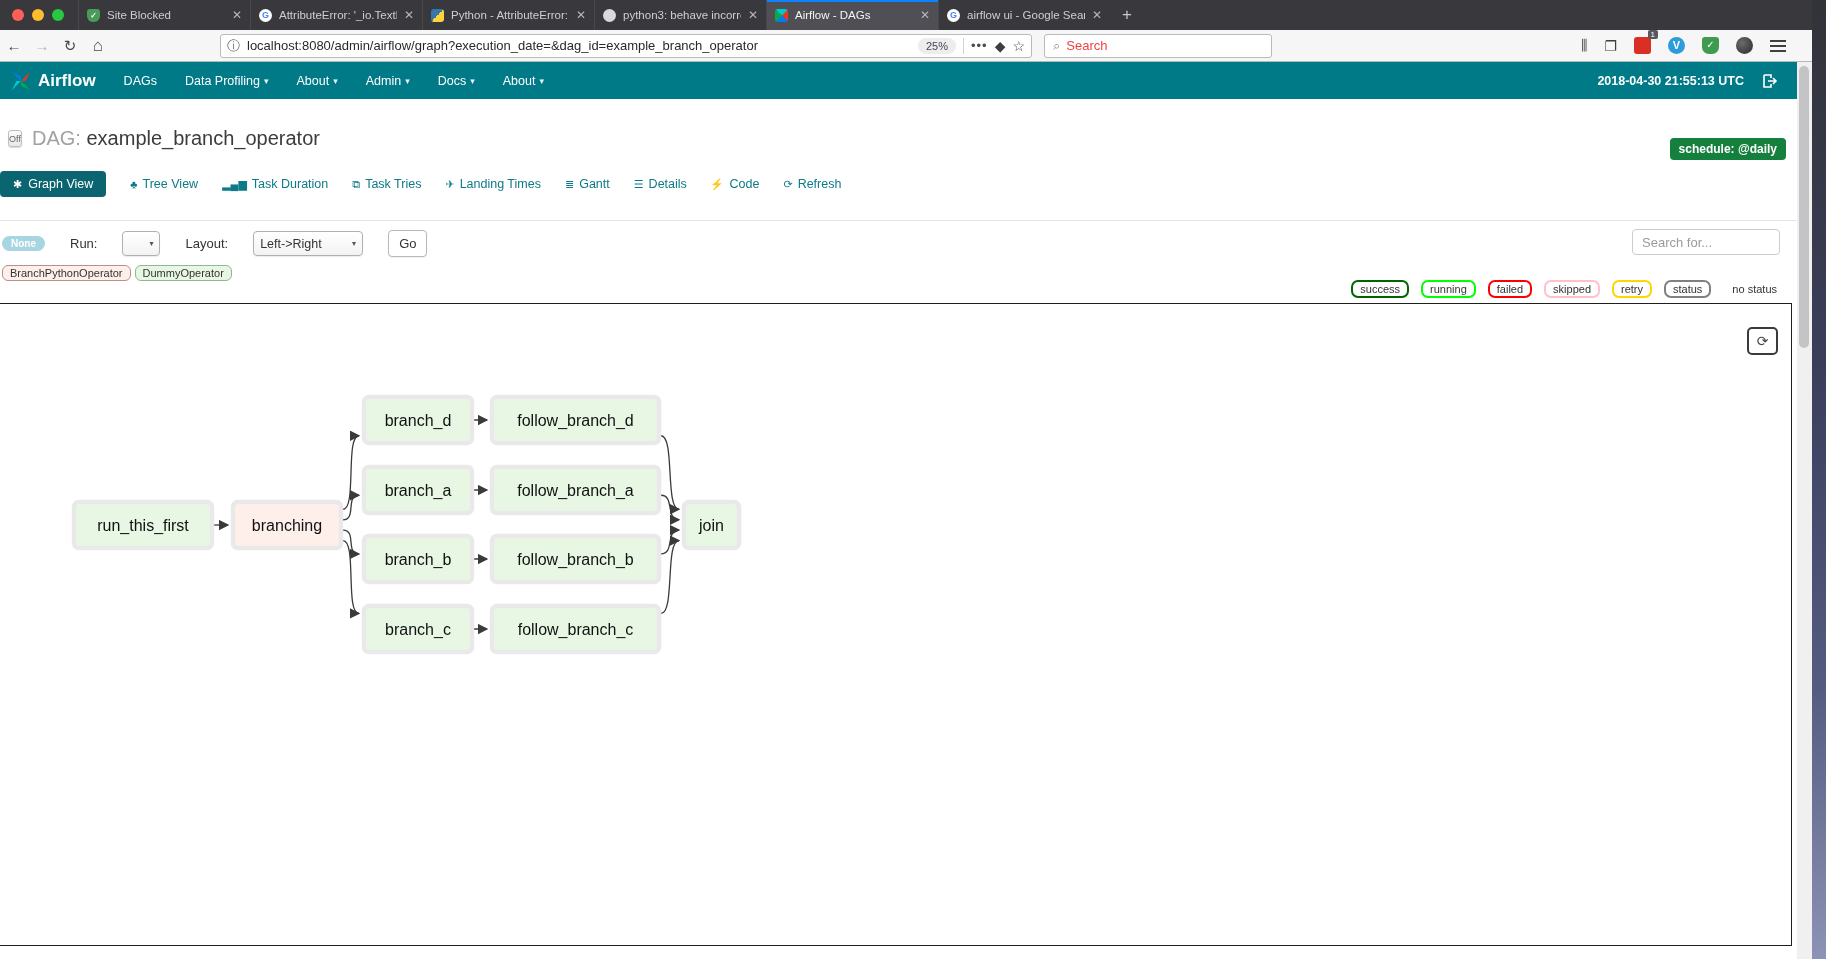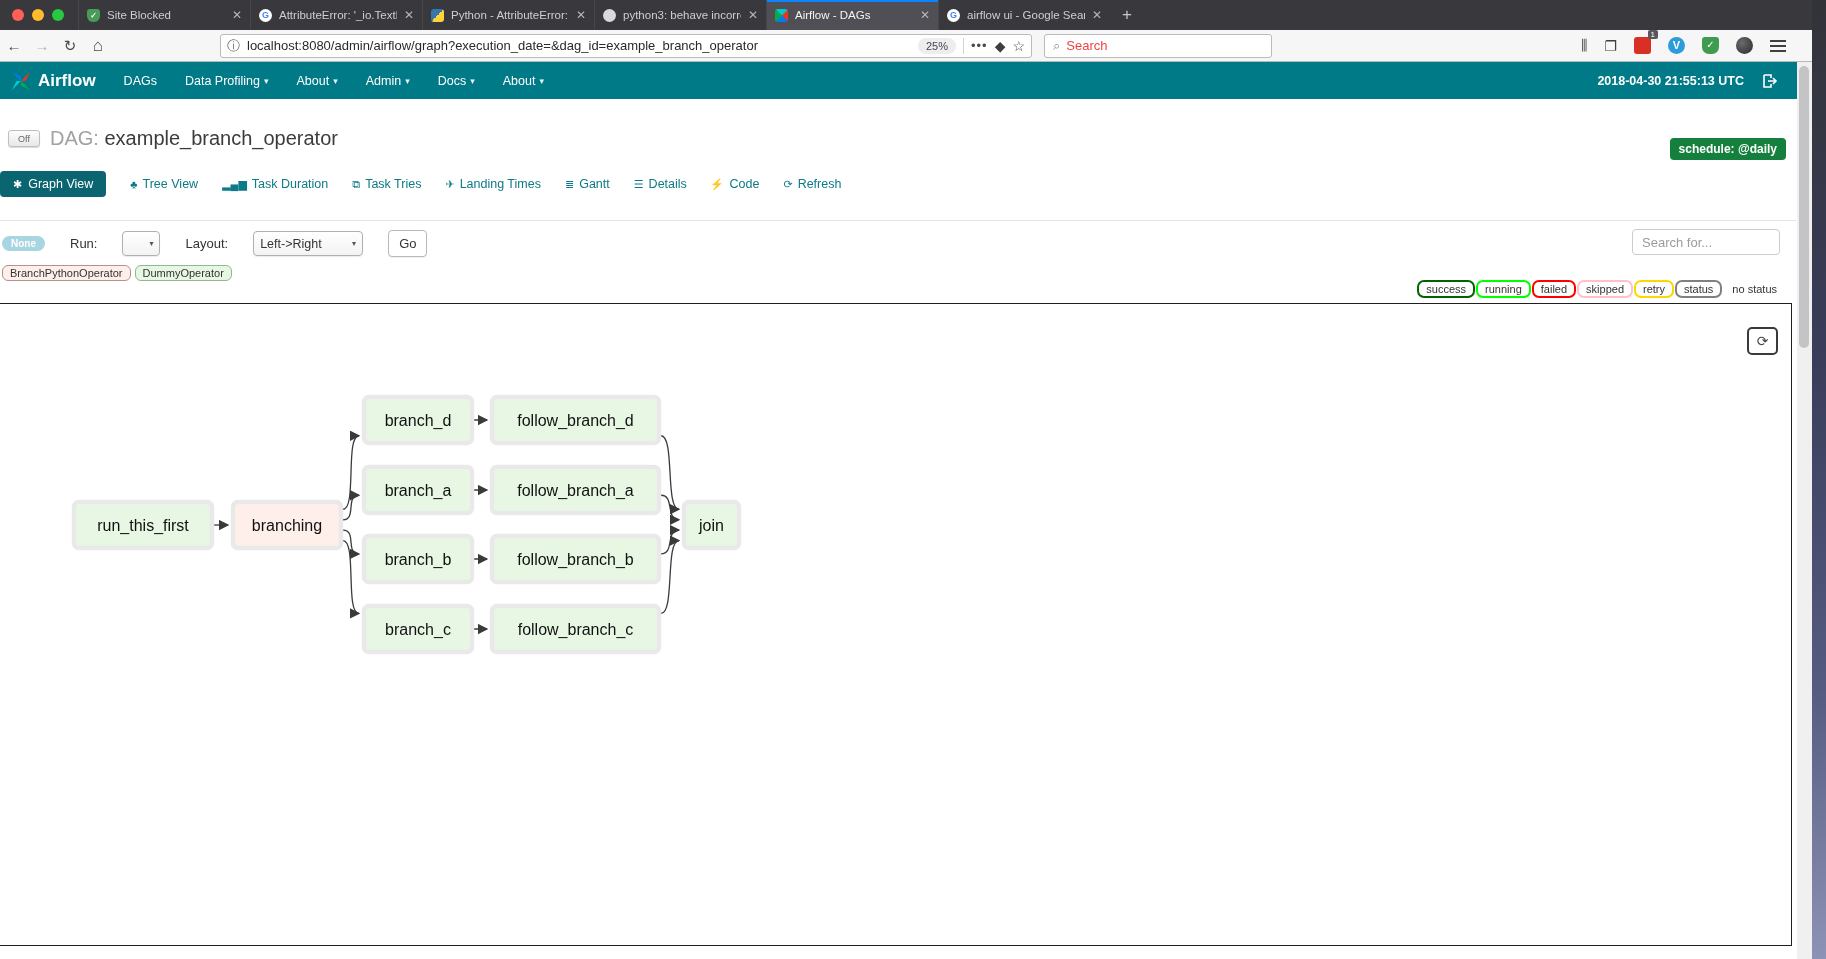--- a/index.html
+++ b/index.html
@@ -65,21 +65,21 @@
   .brand { display:flex; align-items:center; gap:6px; padding:0 14px 0 10px; font-size:17px; font-weight:bold; }
   .pinwheel { width:22px; height:22px; }
   .navitem { font-size:12.5px; padding:0 14px; height:100%; display:flex; align-items:center; gap:4px; }
   .navitem .caret { font-size:9px; opacity:.9; }
   .appnav-right { margin-left:auto; display:flex; align-items:center; gap:18px; padding-right:34px; }
   .utc { font-size:12.5px; font-weight:bold; }
 
   
   .content { position:absolute; left:0; top:99px; width:100%; height:860px; background:#fff; }
   .dagrow { position:absolute; left:8px; top:28px; display:flex; align-items:center; gap:10px; }
-  .toggle { width:32px; height:17px; background:linear-gradient(#fdfdfd,#e8e8e8); border:1px solid #bfbfbf;
+  .toggle { width:14px; height:17px; background:linear-gradient(#fdfdfd,#e8e8e8); border:1px solid #bfbfbf;
     border-radius:3px; font-size:9px; color:#666; display:flex; align-items:center; justify-content:center;
     box-shadow:0 1px 1px rgba(0,0,0,.15); }
   .dagtitle { font-size:20px; font-weight:normal; color:#3c3c3c; }
   .dagtitle .prefix { color:#a2a2a2; }
   .schedule { position:absolute; right:26px; top:39px; background:#15803d; color:#fff; font-size:12px;
     font-weight:bold; padding:4px 9px; border-radius:4px; }
 
   .viewtabs { position:absolute; left:0; top:72px; display:flex; align-items:center; gap:24px; }
   .vt-btn { background:#0b6570; color:#fff; font-size:12.5px; padding:6px 13px; border-radius:4px;
     display:flex; align-items:center; gap:6px; }
@@ -97,21 +97,21 @@
   .select .caret { font-size:8px; color:#555; margin-left:6px; }
   .sel-run { width:38px; }
   .sel-layout { width:110px; }
   .gobtn { height:27px; padding:0 10px; background:#fff; border:1px solid #b9b9b9; border-radius:4px;
     font-size:13px; color:#333; display:flex; align-items:center; box-shadow:0 1px 1px rgba(0,0,0,.06); }
   .searchfor { position:absolute; right:32px; top:130px; width:148px; height:26px; border:1px solid #ccc;
     border-radius:4px; display:flex; align-items:center; padding:0 9px; font-size:13px; color:#9b9b9b; background:#fff; }
 
   .oplegend { position:absolute; left:2px; top:166px; display:flex; gap:4px; }
   .opchip { font-size:11px; color:#333; padding:1px 7px; border-radius:6px; border:1px solid; }
-  .statlegend { position:absolute; right:26px; top:181px; display:flex; gap:1px; align-items:center; }
+  .statlegend { position:absolute; right:26px; top:181px; display:flex; gap:12px; align-items:center; }
   .statchip { font-size:11px; color:#333; padding:1px 7px; border-radius:7px; border-width:2px;
     border-style:solid; background:#fff; }
   .statchip.noborder { border-color:transparent; }
 
   .canvas { position:absolute; left:-1px; top:204px; width:1793px; height:643px; background:#fff;
     border:1px solid #1f1f1f; }
   .canvas-refresh { position:absolute; right:13px; top:23px; width:31px; height:28px; border:2px solid #3a3a3a;
     border-radius:5px; display:flex; align-items:center; justify-content:center; font-size:14px; color:#444; background:#fff; }
   svg.graph { position:absolute; left:0; top:0; }
   .gnode-label { font-size:16px; fill:#111; }

